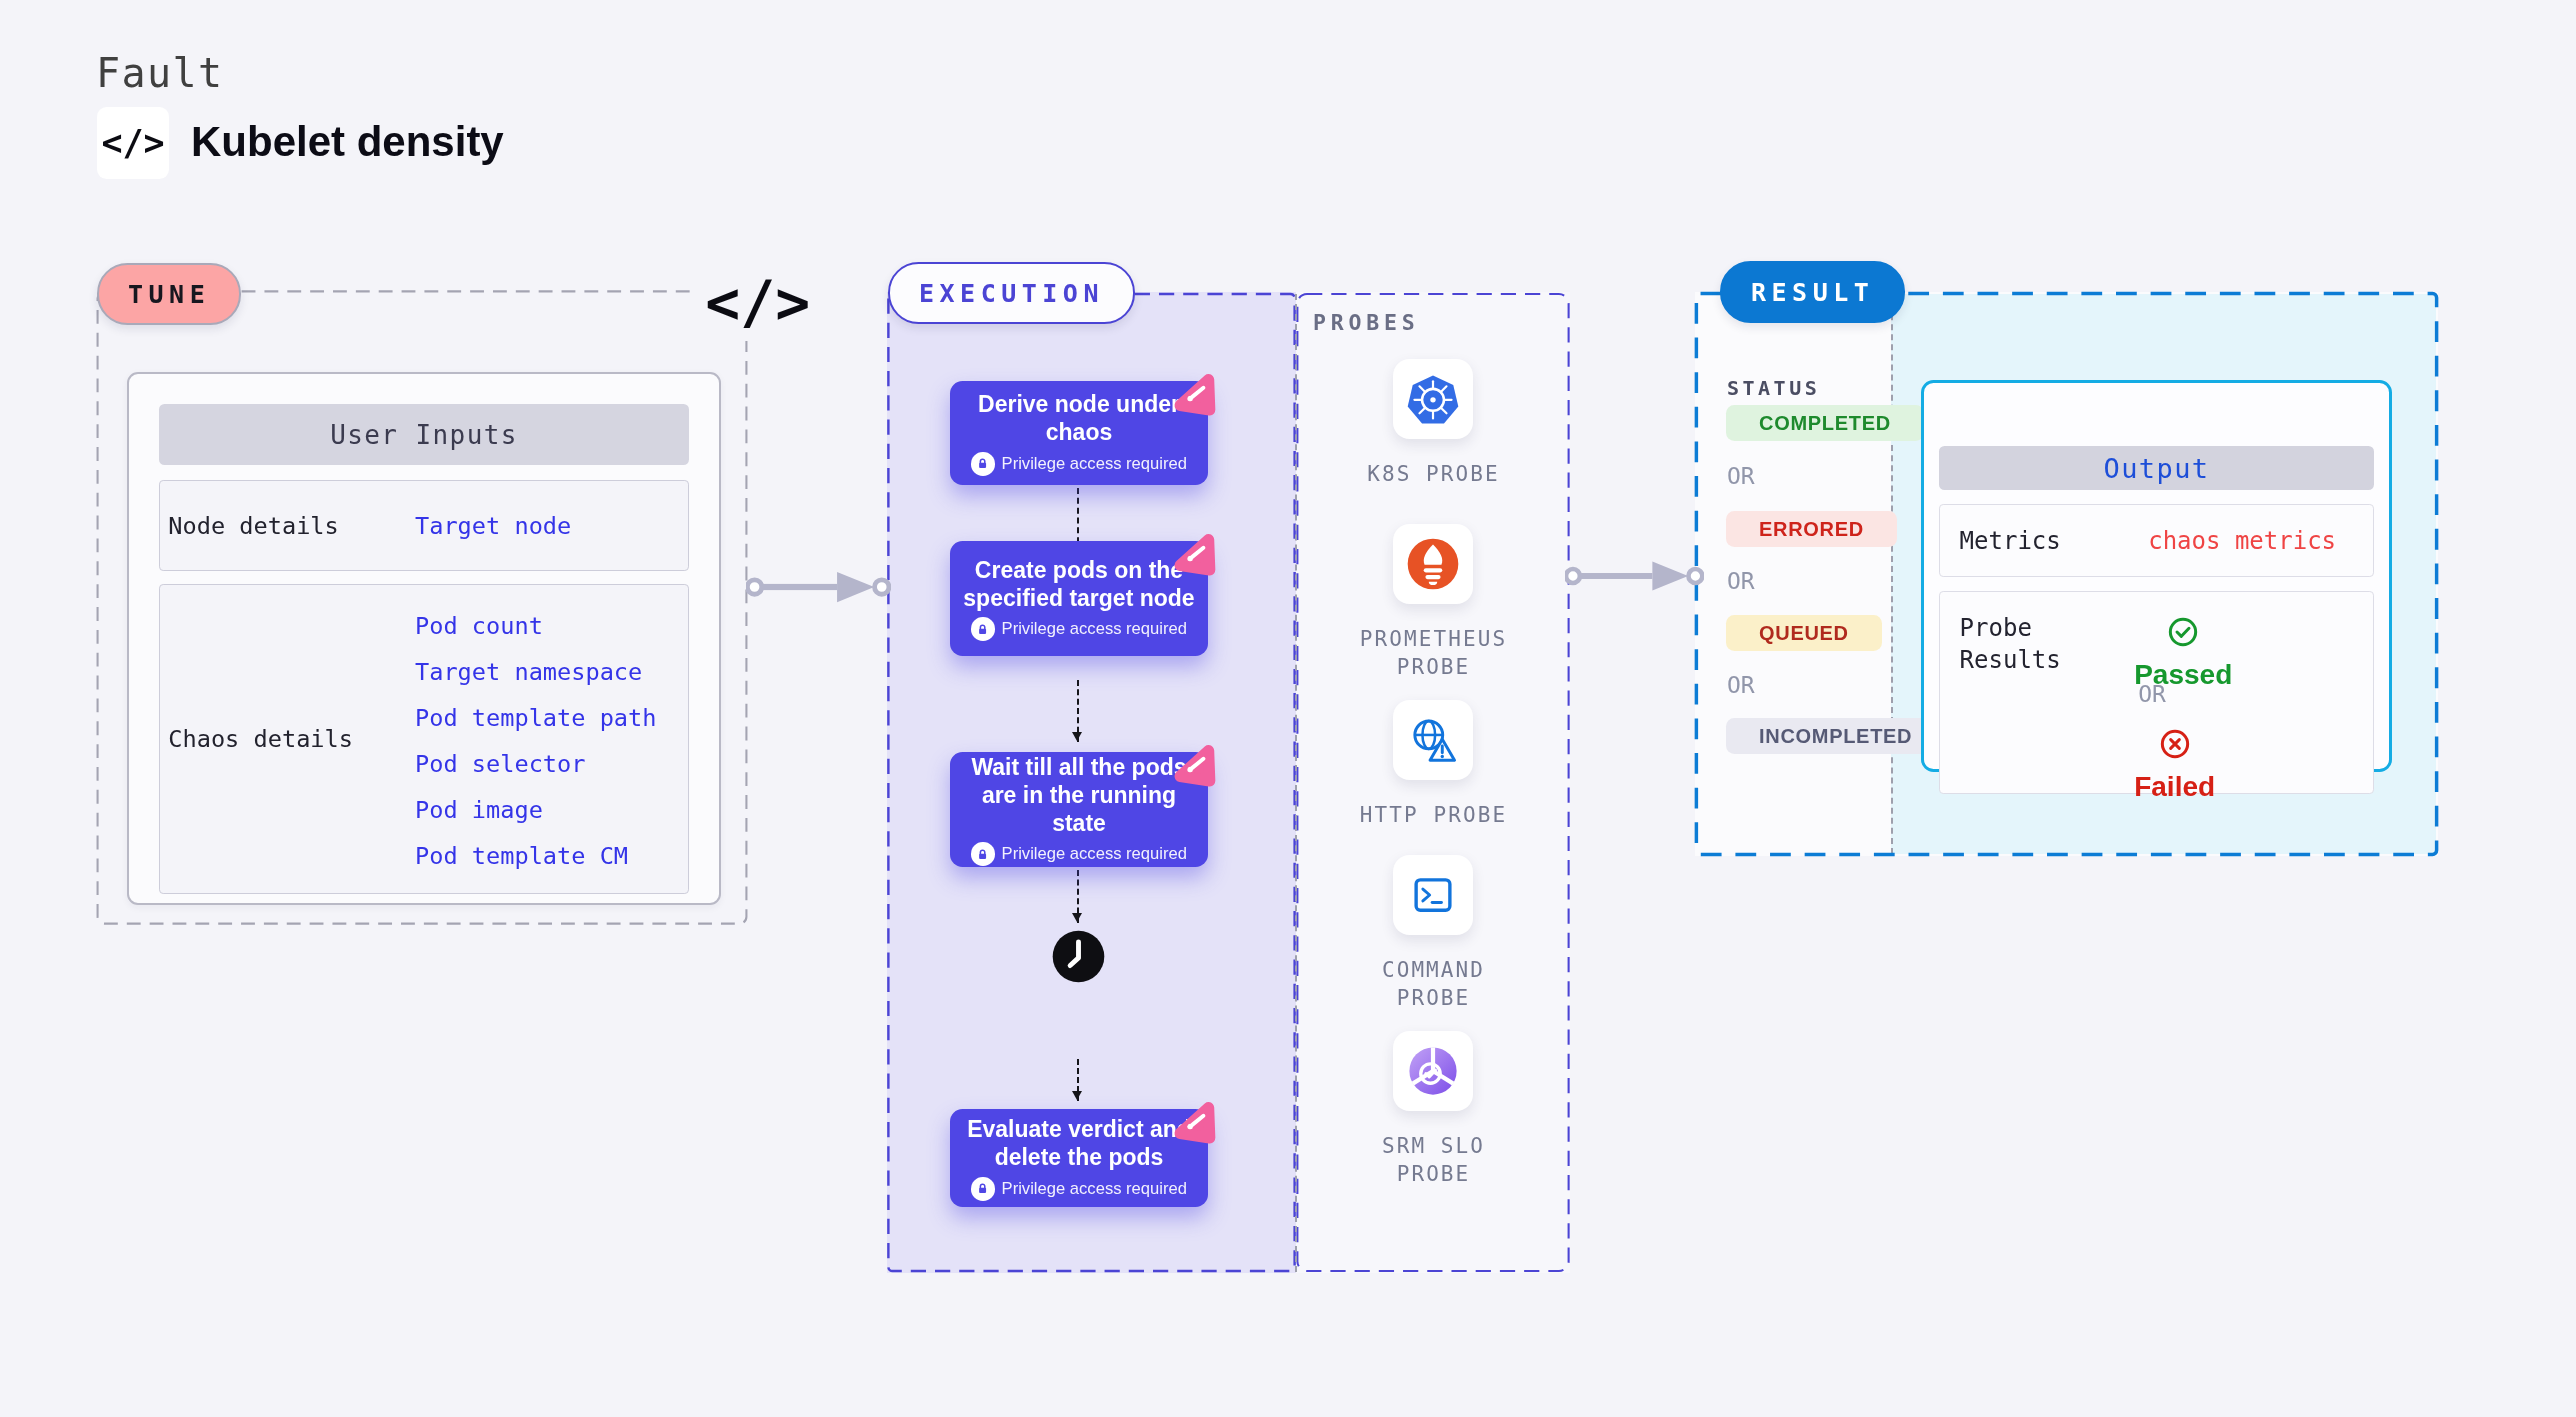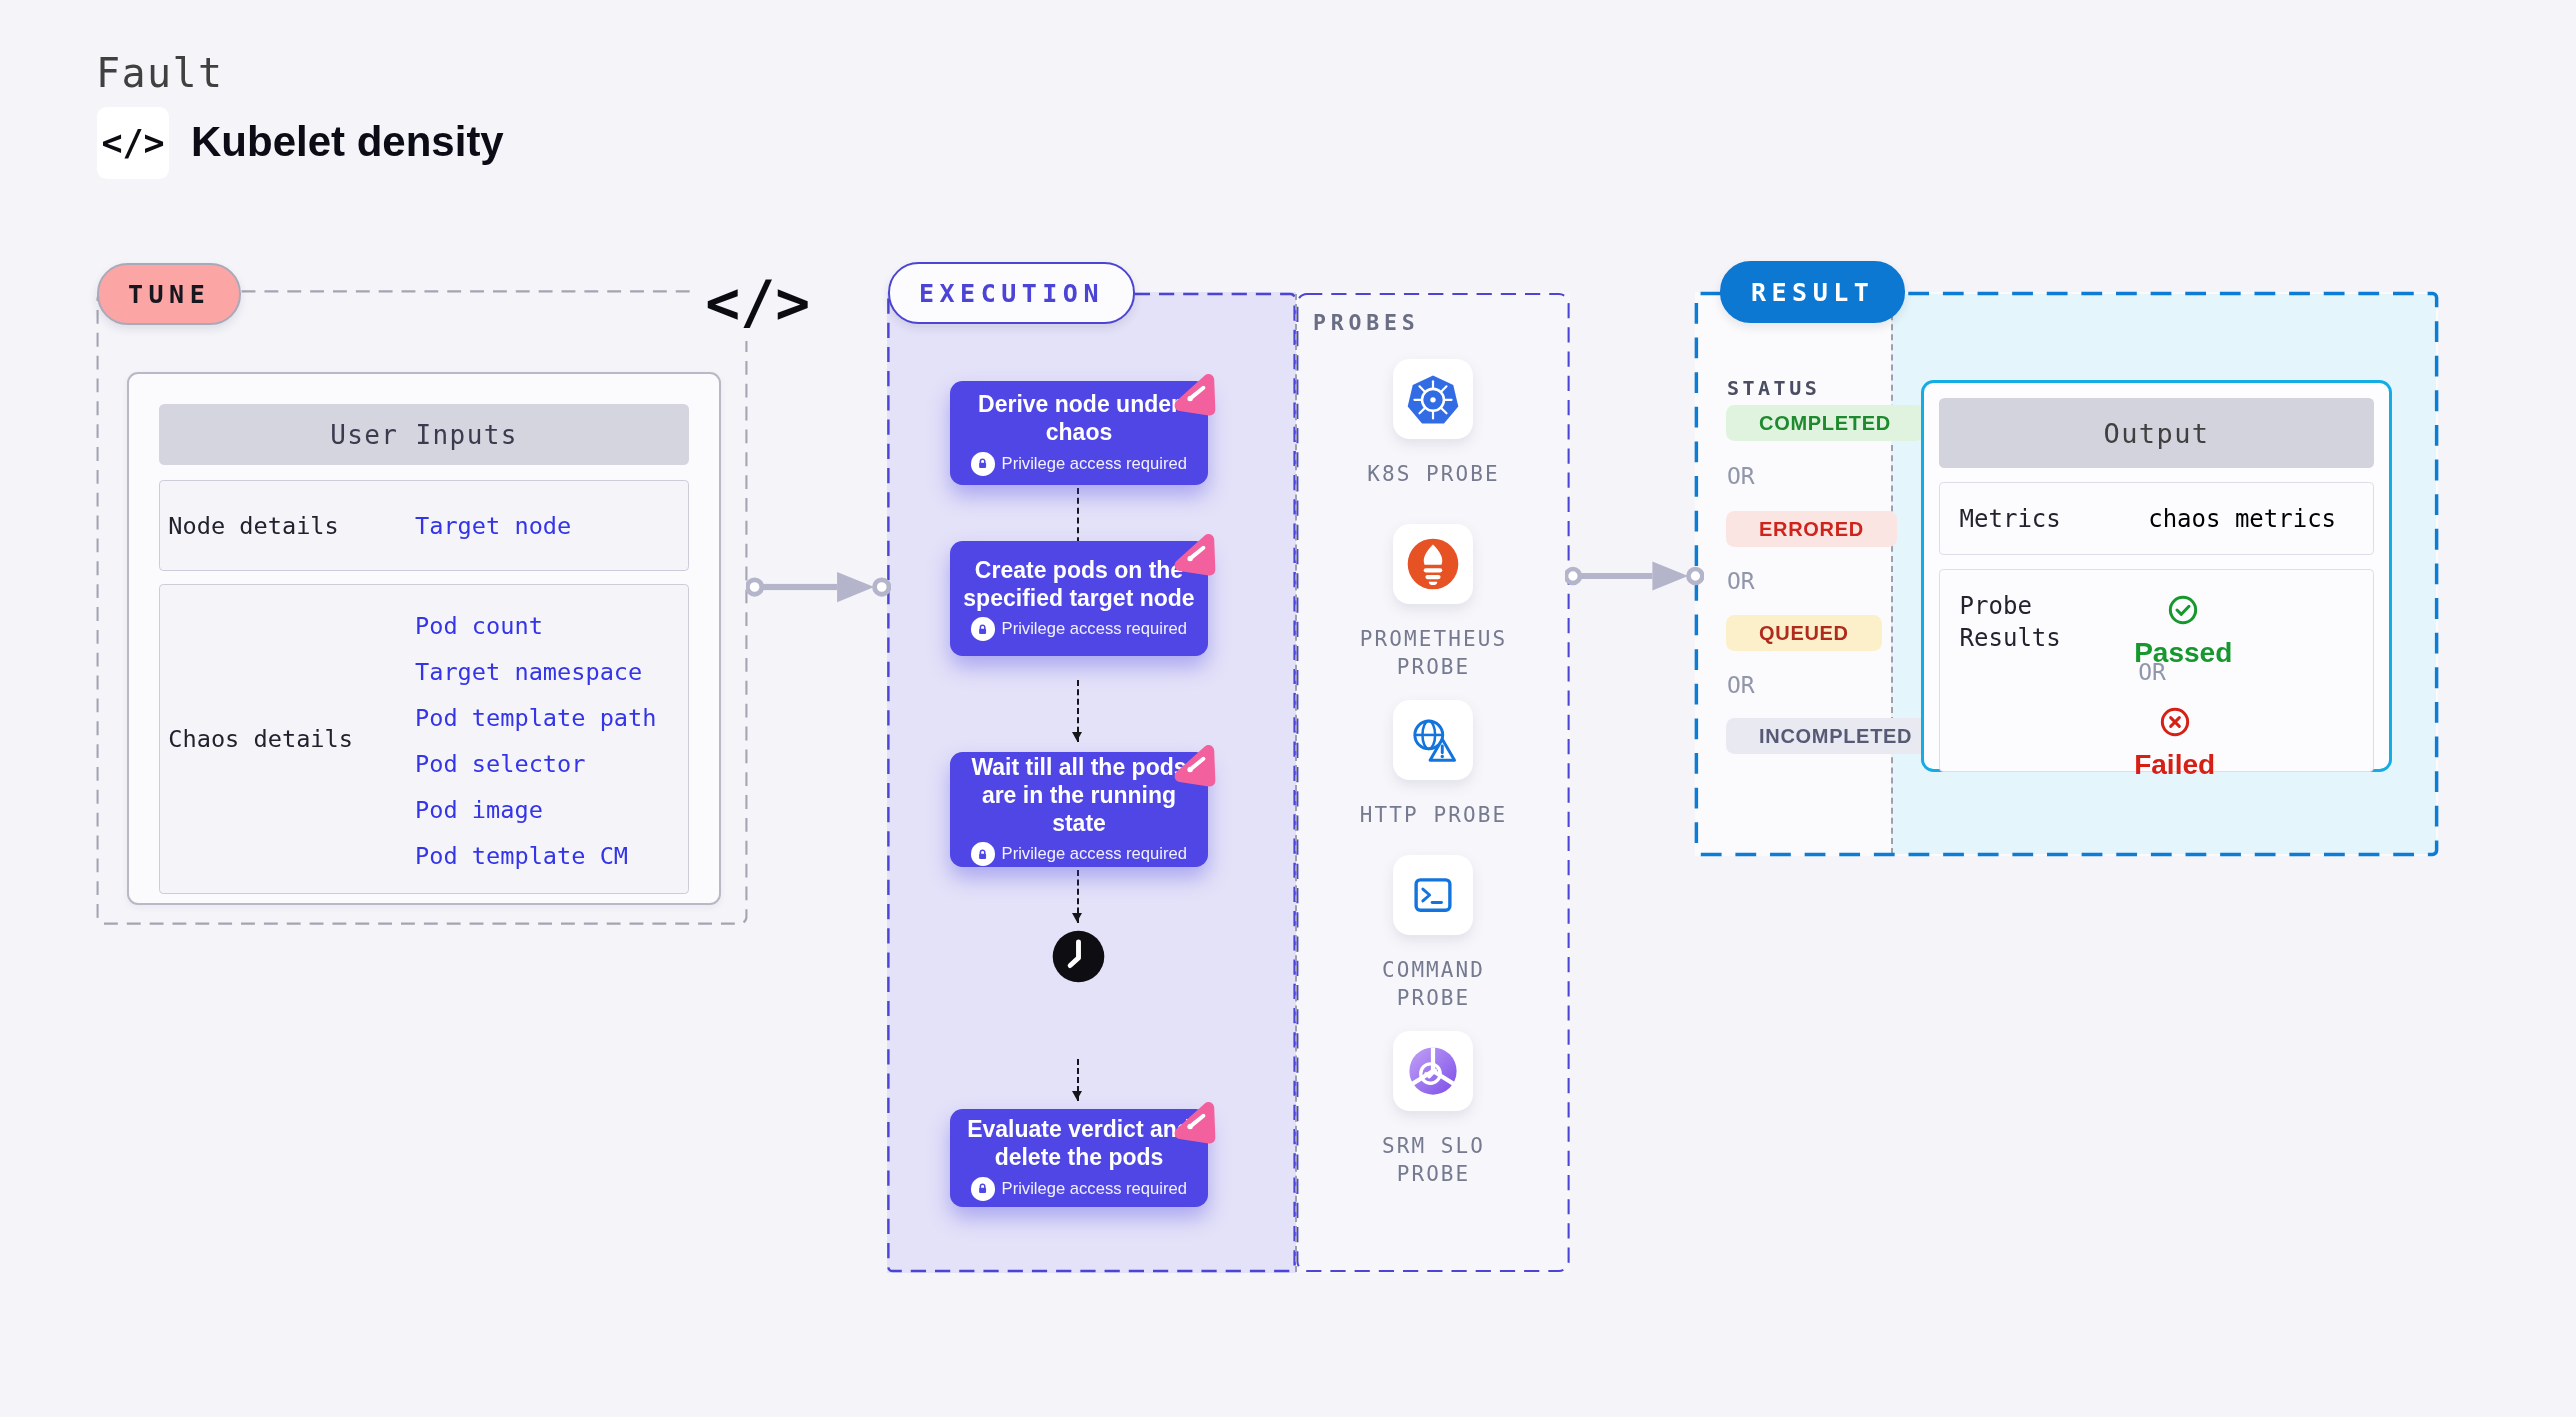--- a/index.html
+++ b/index.html
@@ -88,30 +88,30 @@
         border-radius:8.3px;font-size:20px;font-weight:bold;letter-spacing:0.7px;z-index:4;}
   .chip--completed{top:405px;background:#DFF3DF;color:#1E8A2D;}
   .chip--errored{top:511px;background:#FBE5E3;color:#CE241B;}
   .chip--queued{top:615px;background:#FBF0C9;color:#B02A1E;}
   .chip--incompleted{top:718px;background:#E9E9F1;color:#565A75;}
   .or{position:absolute;left:1727px;font-size:23px;color:#9196AA;z-index:4;}
   .or1{top:463px;} .or2{top:568px;} .or3{top:672px;}
 
   .output-card{left:1921px;top:380px;width:471px;height:392px;background:#FDFDFF;border:3.5px solid #14ACE4;
                border-radius:12.5px;box-sizing:border-box;padding:15.2px;z-index:4;}
-  .out-header{height:70px;background:#D3D3DE;border-radius:5.5px;display:flex;align-items:center;
-              justify-content:center;font-size:27px;color:#404040;letter-spacing:1.4px;}
+  .out-header{height:44px;background:#D3D3DE;border-radius:5.5px;display:flex;align-items:center;
+              justify-content:center;font-size:27px;color:#1d4ed8;letter-spacing:1.4px;margin-top:48px;}
   .out-row{position:relative;border:1.4px solid #DDDDE7;border-radius:4.2px;background:#FCFCFE;margin-top:14px;}
   .metrics-row{height:71px;}
   .proberes-row{height:201px;}
   .out-label{position:absolute;left:19.4px;font-size:24px;color:#23232F;line-height:32px;}
   .metrics-row .out-label{top:50%;transform:translateY(-50%);}
   .proberes-row .out-label{top:19.4px;width:145px;}
   .metrics-value{position:absolute;left:208px;top:50%;transform:translateY(-50%);
-                 font-size:24px;color:#000000;white-space:nowrap;cursor:pointer;}
+                 font-size:24px;color:#ef4444;white-space:nowrap;cursor:pointer;}
   .res-line{position:absolute;left:194px;display:flex;align-items:center;gap:11px;flex-direction:column;}
   .res-passed{top:23.6px;} .res-failed{top:136px;}
   .res-text{font-size:28px;font-weight:bold;}
   .res-passed .res-text{color:#16982E;} .res-failed .res-text{color:#D62015;}
   .or-inner{position:absolute;left:198px;top:89px;font-size:23px;color:#9196AA;}
 </style>
 </head>
 <body>
 
 <div class="stage">

